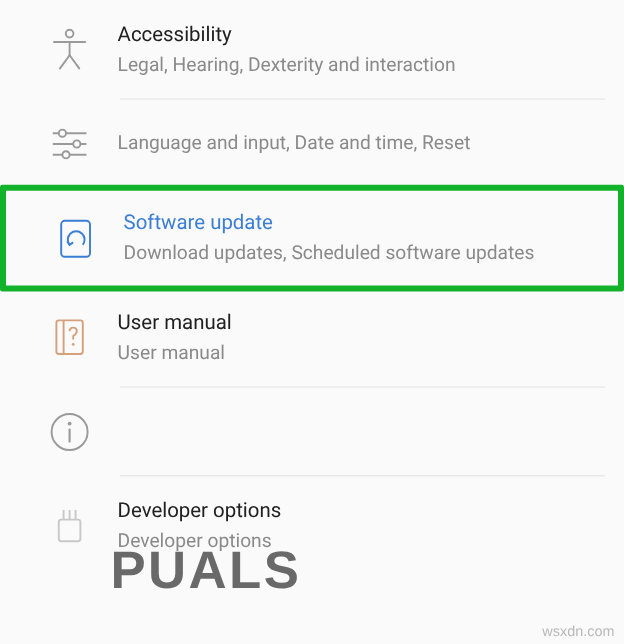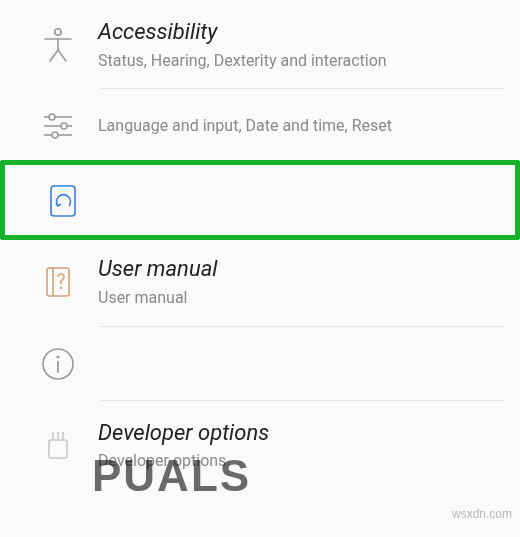--- a/index.html
+++ b/index.html
@@ -37,25 +37,24 @@
     flex-shrink: 0;
   }
   .icon-col svg { display: block; }
   .text-col {
     flex: 1;
     display: flex;
     flex-direction: column;
     gap: 4px;
   }
   .title {
-    font-size: 22px;
+    font-size: 17px;
     color: #212121;
     font-weight: 400;
     line-height: 1.3;
-    font-style: italic;
   }
   .subtitle {
     font-size: 16px;
     color: #8a8a8a;
     font-weight: 400;
     line-height: 1.3;
   }
   .highlight {
     border: 5px solid #12b32b;
     border-radius: 2px;
@@ -70,21 +69,21 @@
     bottom: 36px;
     font-size: 44px;
     font-weight: 900;
     letter-spacing: 2px;
     color: rgba(0,0,0,0.58);
     font-family: Arial, sans-serif;
   }
   .wsxdn {
     position: absolute;
     right: 8px;
-    bottom: 16px;
+    bottom: 4px;
     font-size: 12px;
     color: #b8b8b8;
     font-family: Arial, sans-serif;
   }
   .last-item { padding-bottom: 60px; }
 </style>
 </head>
 <body>
 
 <div class="list">
@@ -94,21 +93,21 @@
       <svg width="38" height="38" viewBox="0 0 38 38">
         <circle cx="19" cy="6" r="3.2" fill="none" stroke="#9a9a9a" stroke-width="1.6"></circle>
         <line x1="6" y1="13" x2="32" y2="13" stroke="#9a9a9a" stroke-width="1.6" stroke-linecap="round"></line>
         <line x1="19" y1="13" x2="19" y2="24" stroke="#9a9a9a" stroke-width="1.6" stroke-linecap="round"></line>
         <line x1="19" y1="24" x2="11" y2="35" stroke="#9a9a9a" stroke-width="1.6" stroke-linecap="round"></line>
         <line x1="19" y1="24" x2="27" y2="35" stroke="#9a9a9a" stroke-width="1.6" stroke-linecap="round"></line>
       </svg>
     </div>
     <div class="text-col">
       <span class="title">Accessibility</span>
-      <span class="subtitle">Status, Hearing, Dexterity and interaction</span>
+      <span class="subtitle">Legal, Hearing, Dexterity and interaction</span>
     </div>
     <div class="divider"></div>
   </div>
 
   <div class="item">
     <div class="icon-col">
       <svg width="38" height="38" viewBox="0 0 38 38">
         <line x1="5" y1="10" x2="33" y2="10" stroke="#9a9a9a" stroke-width="1.6"></line>
         <circle cx="13" cy="10" r="3" fill="#fafafa" stroke="#9a9a9a" stroke-width="1.6"></circle>
         <line x1="5" y1="19" x2="33" y2="19" stroke="#9a9a9a" stroke-width="1.6"></line>
@@ -123,20 +122,24 @@
     <div class="divider"></div>
   </div>
 
   <div class="item highlight">
     <div class="icon-col">
       <svg width="38" height="38" viewBox="0 0 38 38">
         <rect x="7" y="5" width="24" height="30" rx="3" fill="none" stroke="#3a7ed6" stroke-width="1.6"></rect>
         <path d="M 14 25 A 7 7 0 1 1 25 25" fill="none" stroke="#3a7ed6" stroke-width="1.6"></path>
         <polyline points="12,22 14,25 17,23" fill="none" stroke="#3a7ed6" stroke-width="1.6"></polyline>
       </svg>
+    </div>
+    <div class="text-col">
+      <span class="title">Software update</span>
+      <span class="subtitle">Download updates, Scheduled software updates</span>
     </div>
   </div>
 
   <div class="item">
     <div class="icon-col">
       <svg width="38" height="38" viewBox="0 0 38 38">
         <rect x="8" y="5" width="22" height="28" rx="2" fill="none" stroke="#d6a07a" stroke-width="1.6"></rect>
         <line x1="14" y1="5" x2="14" y2="33" stroke="#d6a07a" stroke-width="1.6"></line>
         <path d="M 19 14 Q 19 11 22 11 Q 25 11 25 14 Q 25 16 22 18 L 22 21" fill="none" stroke="#d6a07a" stroke-width="1.6"></path>
         <circle cx="22" cy="25" r="1.2" fill="#d6a07a"></circle>

